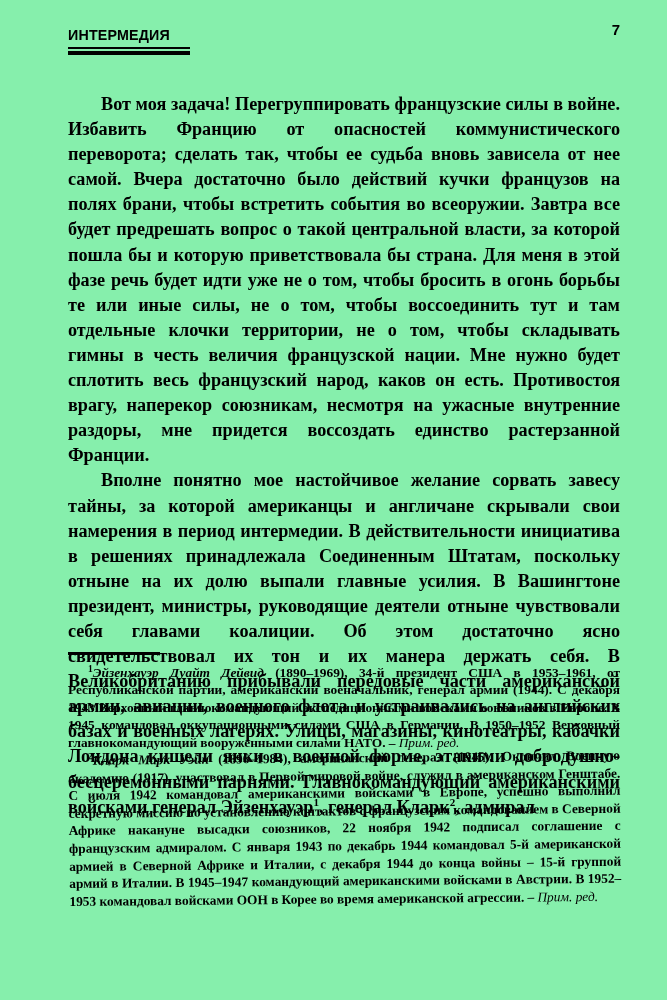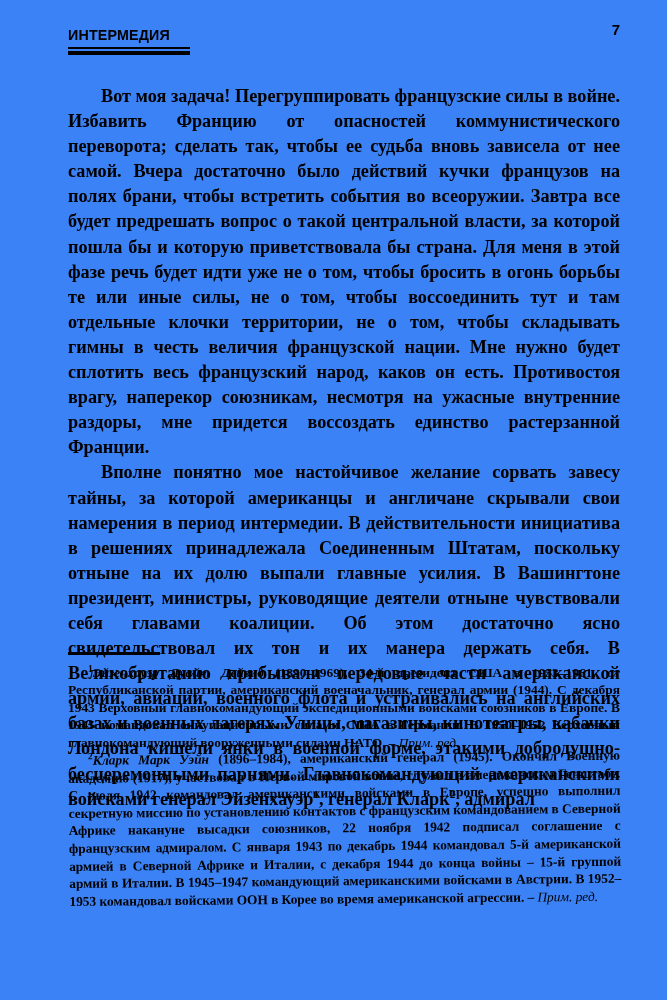--- a/index.html
+++ b/index.html
@@ -7,21 +7,21 @@
     margin: 0;
     padding: 0;
     background: #ffffff;
   }
 
   .page {
     position: relative;
     width: 667px;
     height: 1000px;
     margin: 0 auto;
-    background: #3b82f6;
+    background: #86efac;
     color: #000000;
     font-family: "Liberation Serif", "DejaVu Serif", serif;
     overflow: hidden;
     box-sizing: border-box;
   }
 
   
   .running-head {
     position: absolute;
     top: 26px;
@@ -63,21 +63,21 @@
     right: 47px;
     font-family: "Liberation Sans", "DejaVu Sans", sans-serif;
     font-weight: bold;
     font-size: 15px;
     line-height: 1;
   }
 
   
   .body-block {
     position: absolute;
-    top: 84px;
+    top: 92px;
     left: 68px;
     width: 552px;
   }
 
   .body-par {
     margin: 0;
     font-size: 18.2px;
     line-height: 25.1px;
     font-weight: bold;
     text-align: justify;

